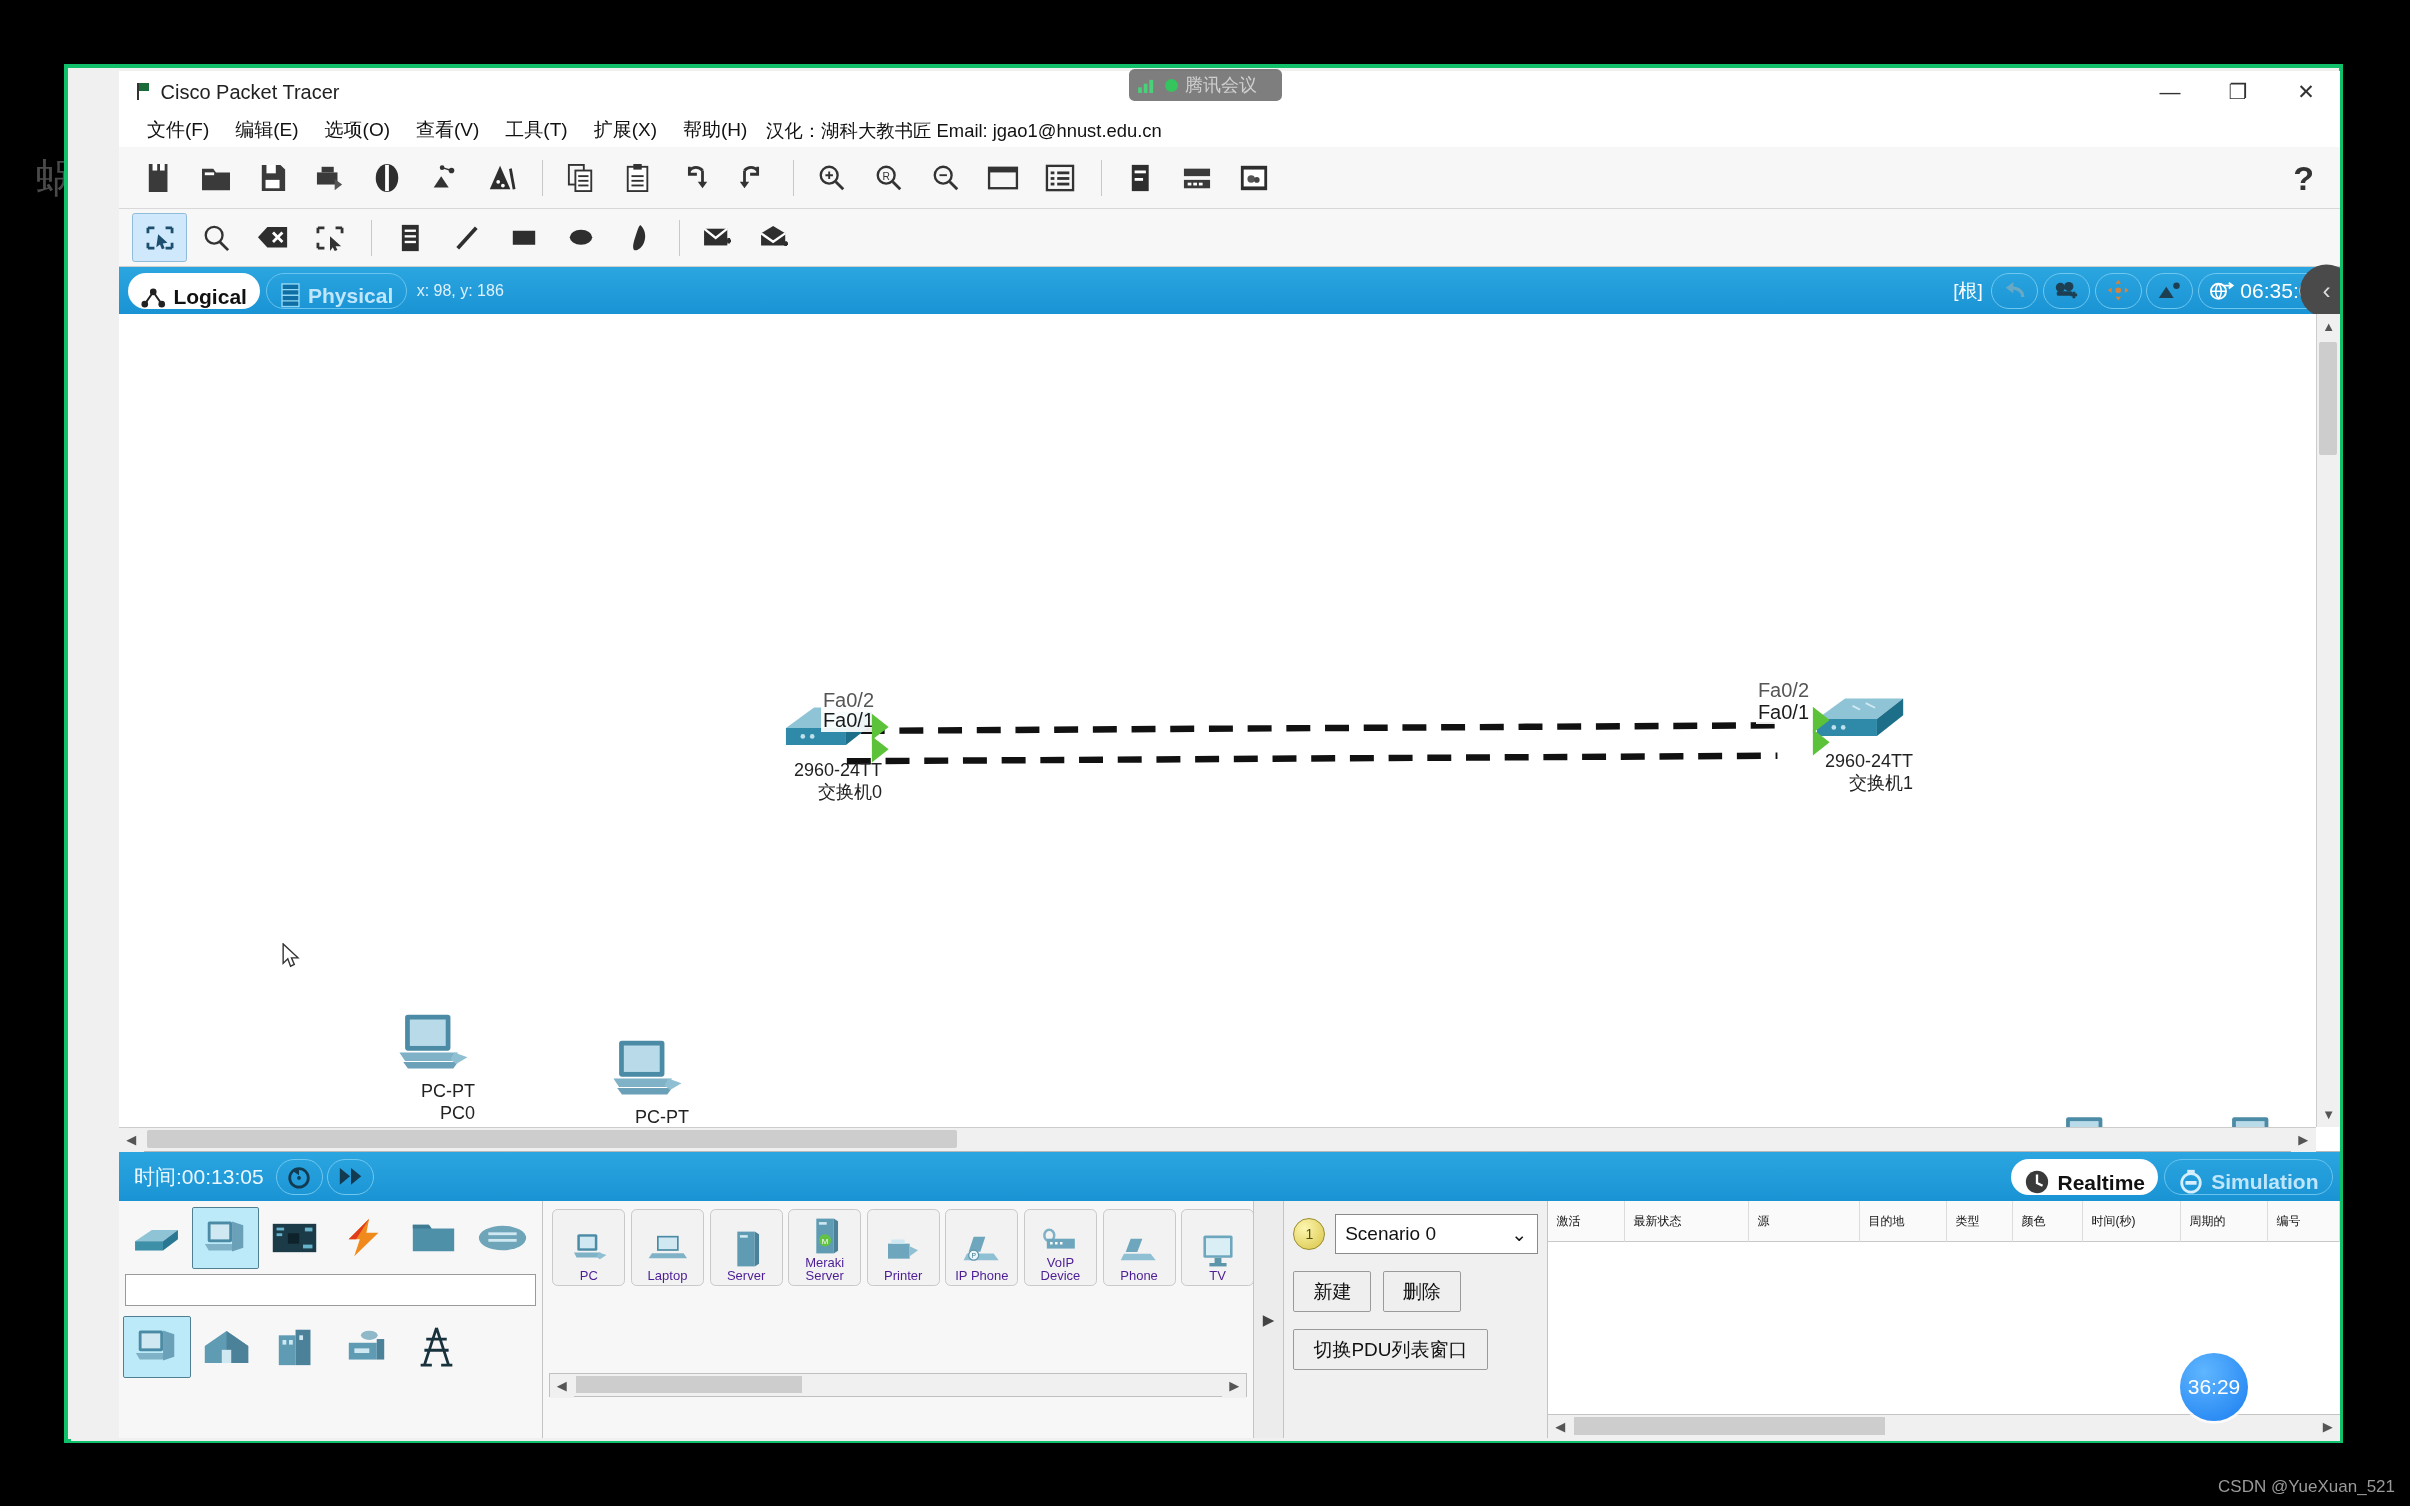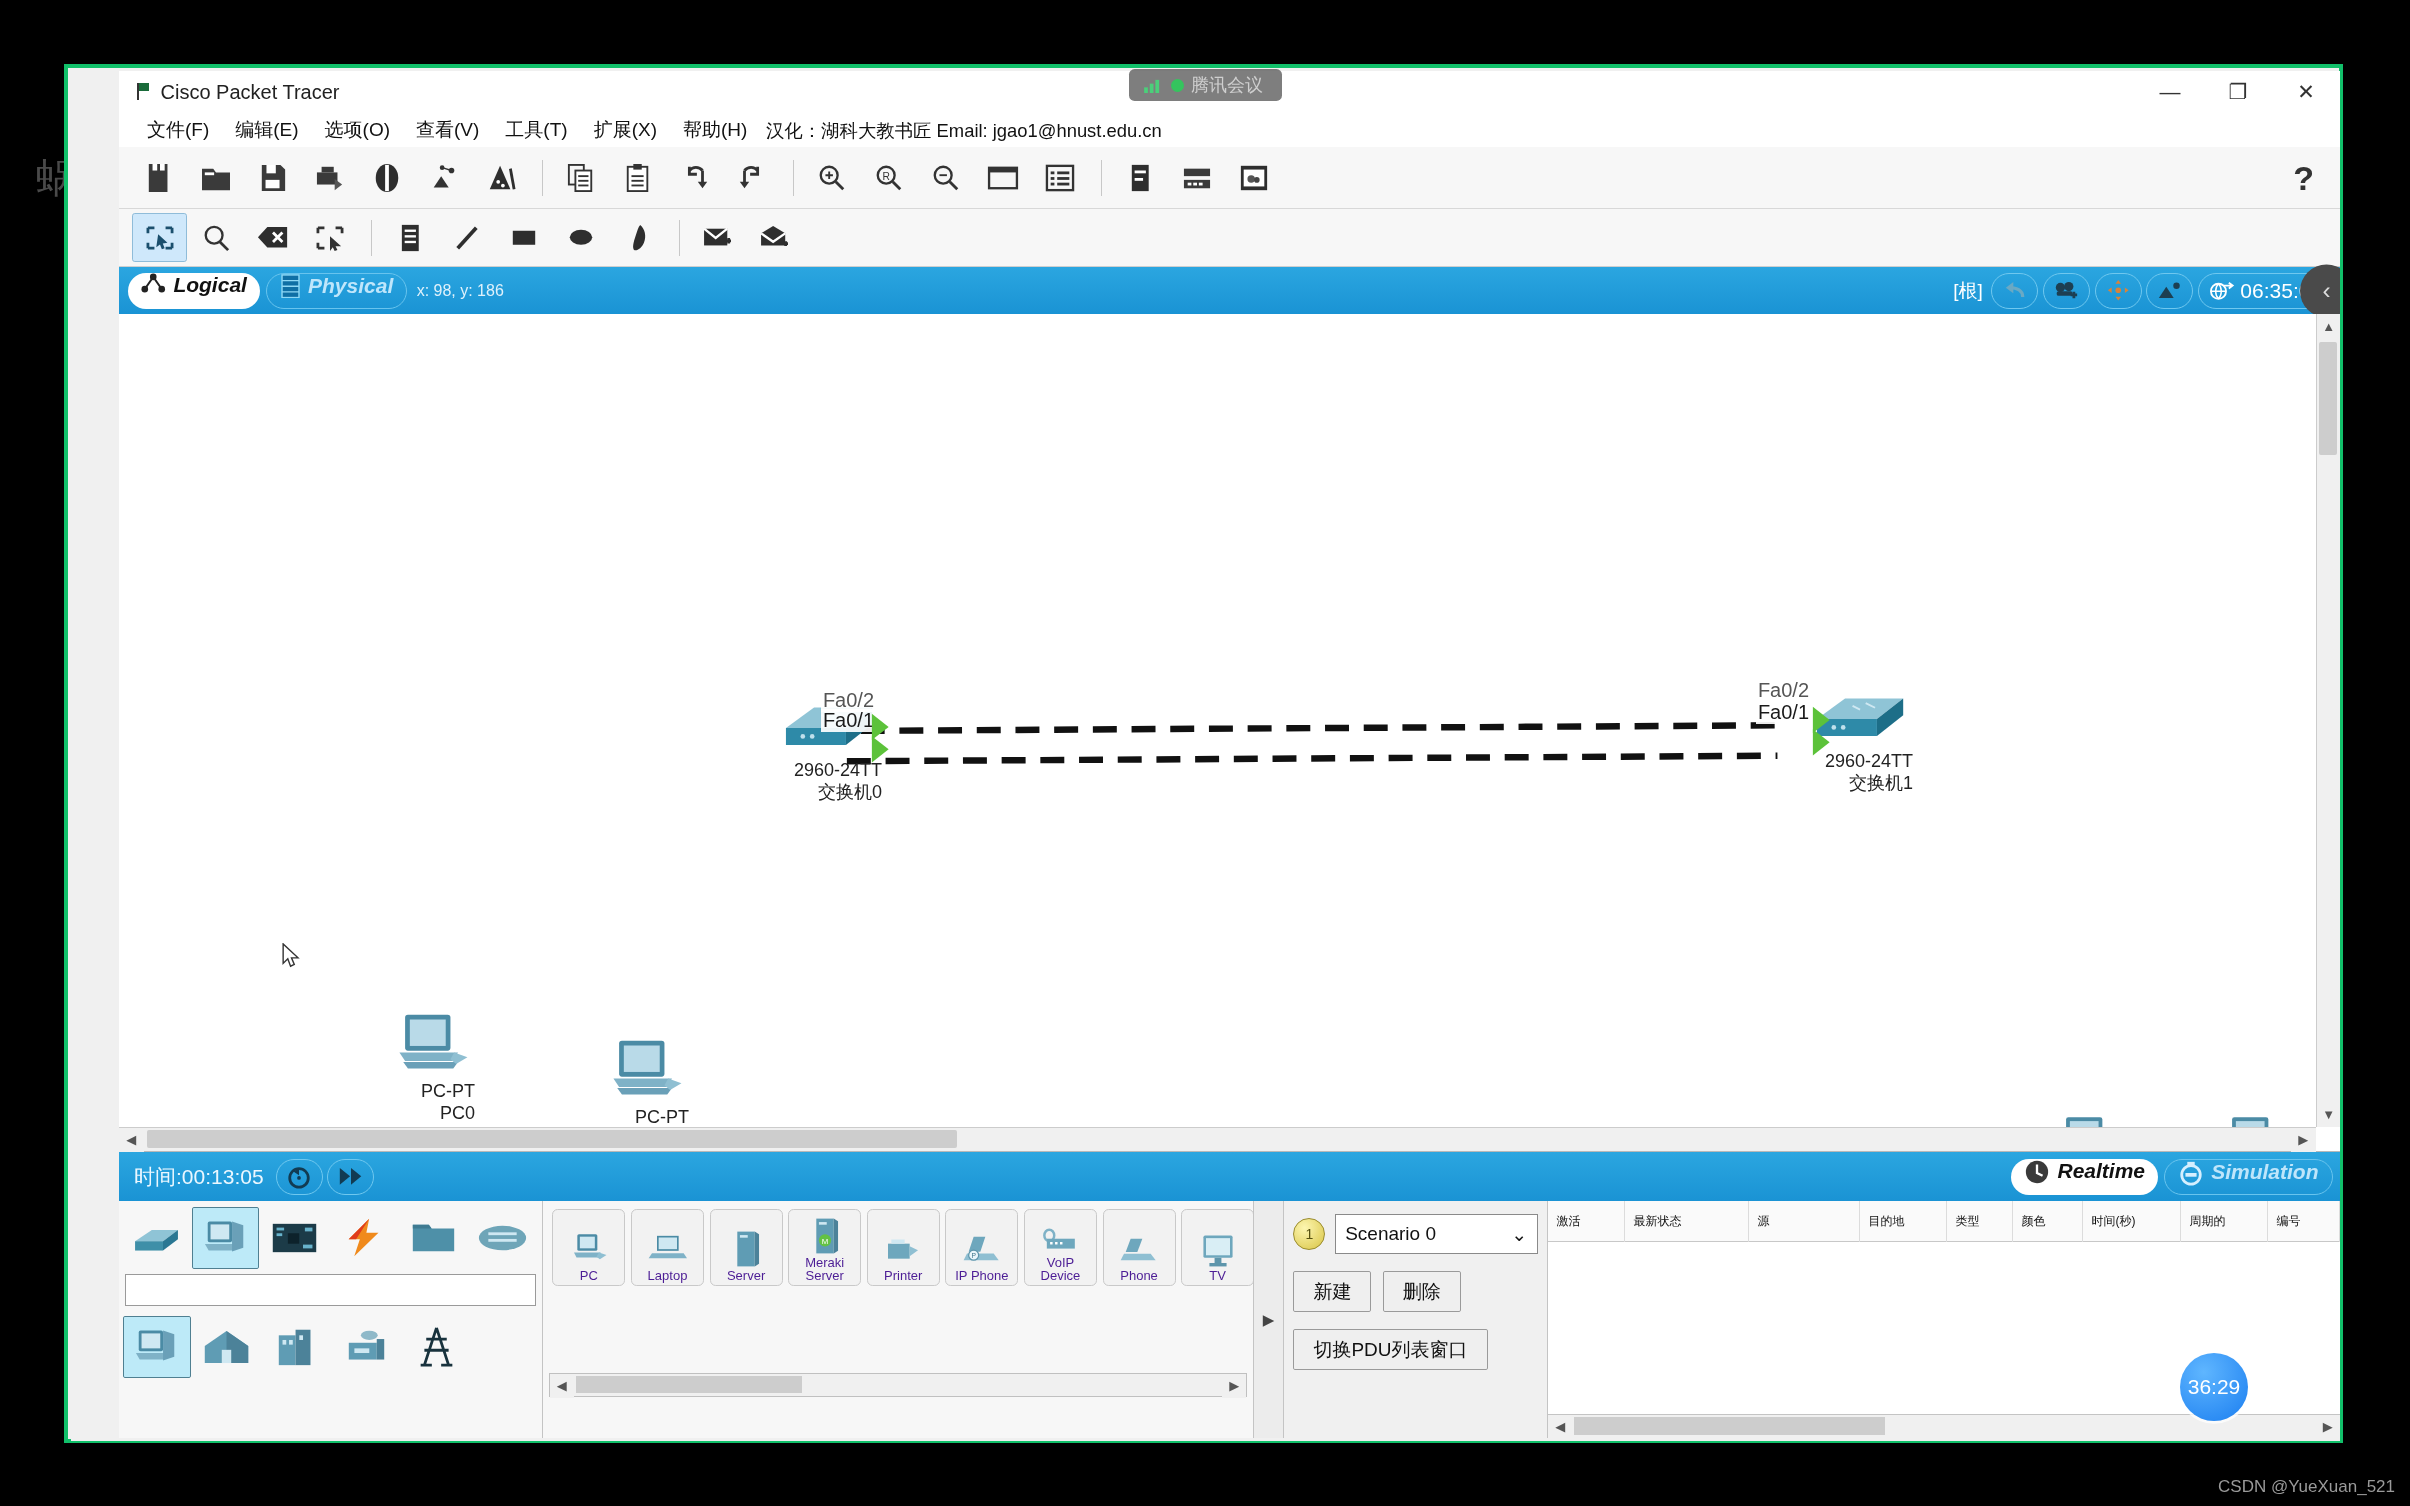--- a/index.html
+++ b/index.html
@@ -105,24 +105,23 @@
   svg { display: block; }
 
   
   #bluebar {
     height: 47px;
     background: linear-gradient(#2ba6e0, #1a93d4);
     display: flex; align-items: center; position: relative;
     padding-left: 3.8px;
   }
   .pill {
-    display: flex; align-items: flex-start;
+    display: flex; align-items: flex-end;
     height: 36px; border-radius: 18px; padding: 0 13px;
     margin-left: 5.6px;
-    font-style: italic;
   }
   .pill.active { background: #ffffff; color: #111; }
   .pill.inactive { background: transparent; color: #bfe6fb; border: 0.9px solid #68c4ee; }
   .pill .lbl { font-size: 21px; font-weight: bold; margin-left: 7.5px; }
   #coords { color: #dff1fb; font-size: 16px; margin-left: 9.4px; }
   #bluebar-right {
     position: absolute; right: 0; top: 0; height: 47px;
     display: flex; align-items: center; padding-right: 5.6px;
   }
   #root-label { color: #fff; font-size: 19px; margin-right: 3.8px; }
@@ -294,21 +293,21 @@
   #pdu-hscroll {
     position: absolute; left: 0; right: 0; bottom: 0; height: 24.5px;
     background: #f0f0f0; border-top: 0.9px solid #c4c4c4;
   }
 
   
   #meet-overlay {
     position: absolute; left: 1129px; top: 69px;
     width: 153px; height: 32px; border-radius: 5.6px;
     background: rgba(90,90,90,0.78);
-    display: flex; align-items: center; gap: 7.5px; padding: 0 15px;
+    display: flex; align-items: center; gap: 7.5px; padding: 0 9px;
     z-index: 90;
   }
   #meet-overlay .mlabel { color: #cfcfcf; font-size: 18px; }
 
   
   #timer-bubble {
     position: absolute; left: 2180px; top: 1353px;
     width: 68px; height: 68px; border-radius: 50%;
     background: radial-gradient(circle at 35% 28%, #5fb6ff, #1b7ef0);
     box-shadow: 0 0 0 2.8px rgba(255,255,255,0.75);

